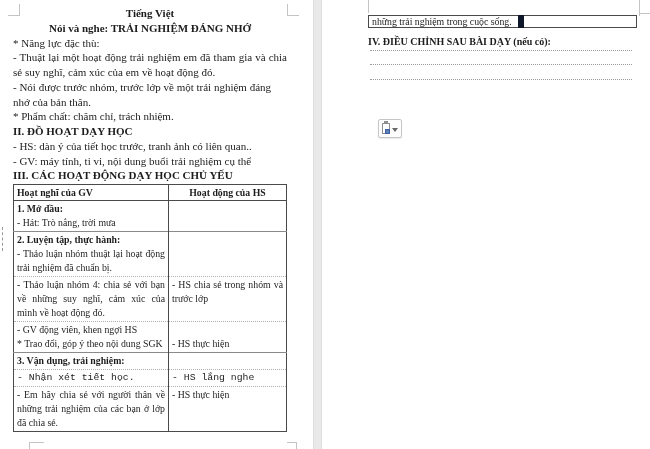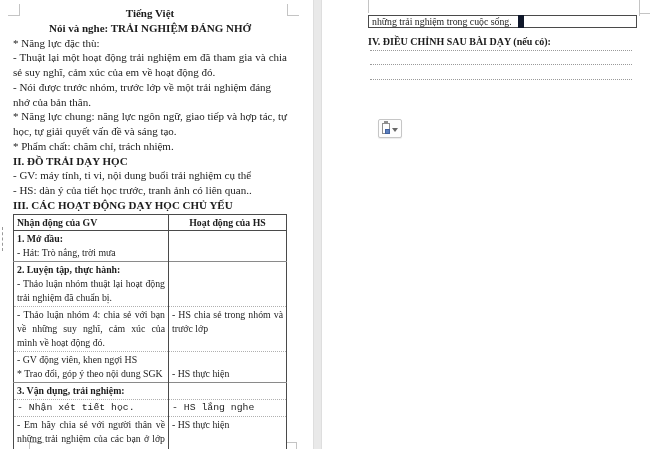--- a/index.html
+++ b/index.html
@@ -59,31 +59,30 @@
     <div class="mark" style="left:287px;top:442px;width:10px;height:1px;"></div>
     <div class="mark" style="left:296px;top:442px;width:1px;height:7px;"></div>
     <div class="edge-dashes"></div>
 
     <div class="flow">
       <div class="bp c b">Tiếng Việt</div>
       <div class="bp c b">Nói và nghe: TRẢI NGHIỆM ĐÁNG NHỚ</div>
       <div class="bp">* Năng lực đặc thù:</div>
       <div class="bp j">- Thuật lại một hoạt động trải nghiệm em đã tham gia và chia sẻ suy nghĩ, cảm xúc của em về hoạt động đó.</div>
       <div class="bp">- Nói được trước nhóm, trước lớp về một trải nghiệm đáng nhớ của bản thân.</div>
-      <div class="bp j">* Năng lực chung: năng lực ngôn ngữ, giao tiếp và hợp tác, tự học, tự giải quyết vấn đề và sáng tạo.</div>
       <div class="bp">* Phẩm chất: chăm chỉ, trách nhiệm.</div>
-      <div class="bp b">II. ĐỒ TRẢI DẠY HỌC</div>
+      <div class="bp b">II. ĐỒ HOẠT DẠY HỌC</div>
+      <div class="bp">- HS: dàn ý của tiết học trước, tranh ảnh có liên quan..</div>
       <div class="bp">- GV: máy tính, ti vi, nội dung buổi trải nghiệm cụ thể</div>
-      <div class="bp">- HS: dàn ý của tiết học trước, tranh ảnh có liên quan..</div>
       <div class="bp b">III. CÁC HOẠT ĐỘNG DẠY HỌC CHỦ YẾU</div>
 
       <table class="lt">
         <tbody>
             <tr class="hdr">
-          <td class="cgv b">Nhận động của GV</td>
+          <td class="cgv b">Hoạt nghĩ của GV</td>
           <td class="b" style="text-align:center;margin-left:18px;">Hoạt động của HS</td>
         </tr>
         <tr style="height:28px;">
           <td class="cgv">
             <div class="tp nj b">1. Mở đầu:</div>
             <div class="tp nj">- Hát: Trò nắng, trời mưa</div>
           </td>
           <td></td>
         </tr>
         <tr class="bt-solid" style="height:40px;">

